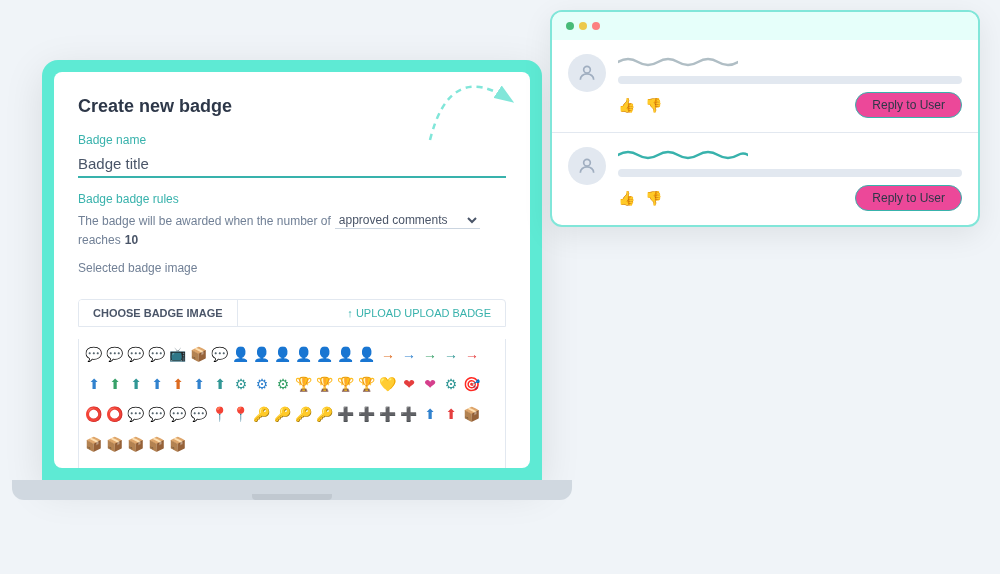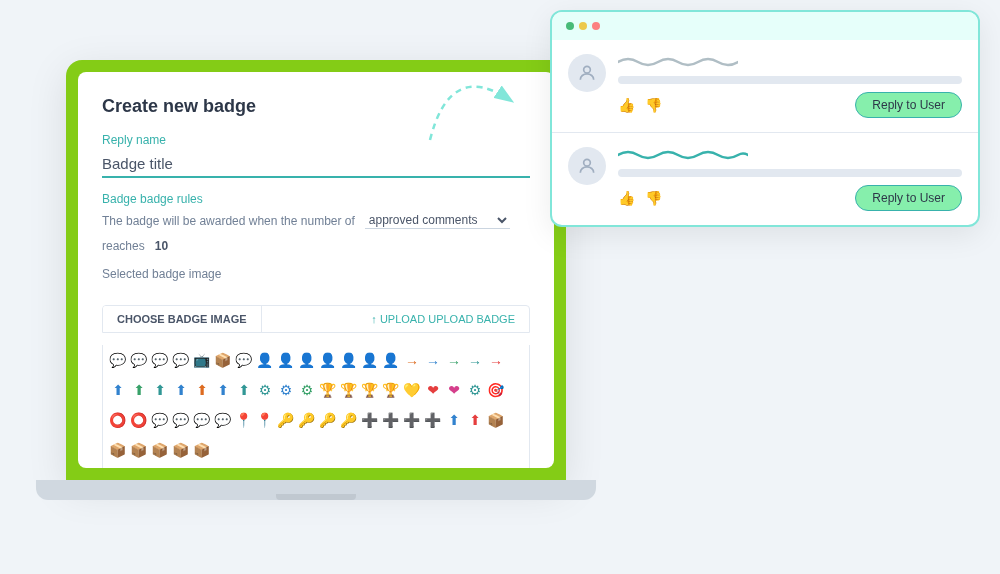--- a/index.html
+++ b/index.html
@@ -18,25 +18,25 @@
       width: 1000px;
       height: 574px;
       display: flex;
       align-items: center;
       justify-content: center;
     }
 
     
     .laptop {
       position: absolute;
-      left: 66px;
+      left: 42px;
       top: 60px;
       width: 500px;
       height: 420px;
-      background: #84cc16;
+      background: #5eead4;
       border-radius: 16px 16px 0 0;
       box-shadow: 0 10px 40px rgba(0,0,0,0.1);
       z-index: 1;
     }
 
     .laptop-screen {
       position: absolute;
       top: 12px;
       left: 12px;
       right: 12px;
@@ -102,21 +102,21 @@
       font-weight: 500;
       margin-bottom: 6px;
     }
 
     .award-rules-text {
       font-size: 12px;
       color: #718096;
       margin-bottom: 14px;
       display: flex;
       align-items: center;
-      gap: 10px;
+      gap: 4px;
       flex-wrap: wrap;
     }
 
     .award-select {
       border: none;
       border-bottom: 1px solid #cbd5e0;
       font-size: 12px;
       color: #4a5568;
       background: transparent;
       cursor: pointer;
@@ -238,21 +238,21 @@
     .vote-btn {
       background: none;
       border: none;
       cursor: pointer;
       color: #a0aec0;
       font-size: 14px;
     }
 
     .reply-btn {
       border: 1.5px solid #38b2ac;
-      background: #86efac;
+      background: #ec4899;
       color: #2d3748;
       font-size: 12px;
       font-weight: 500;
       padding: 5px 16px;
       border-radius: 20px;
       cursor: pointer;
     }
 
     
     .arrow-svg {
@@ -304,21 +304,21 @@
 <body>
 
 <div class="scene">
 
   <div class="laptop">
     <div class="laptop-screen">
 
       
       <div class="form-title">Create new badge</div>
 
-      <div class="form-label">Reply name</div>
+      <div class="form-label">Badge name</div>
       <input class="form-input" type="text" value="Badge title" style="">
 
       <div class="award-rules-label">Badge badge rules</div>
       <div class="award-rules-text">
         <span>The badge will be awarded when the number of</span>
         <select class="award-select">
           <option>approved comments</option>
         </select>
         <span>reaches</span>
         <span class="award-number">10</span>

